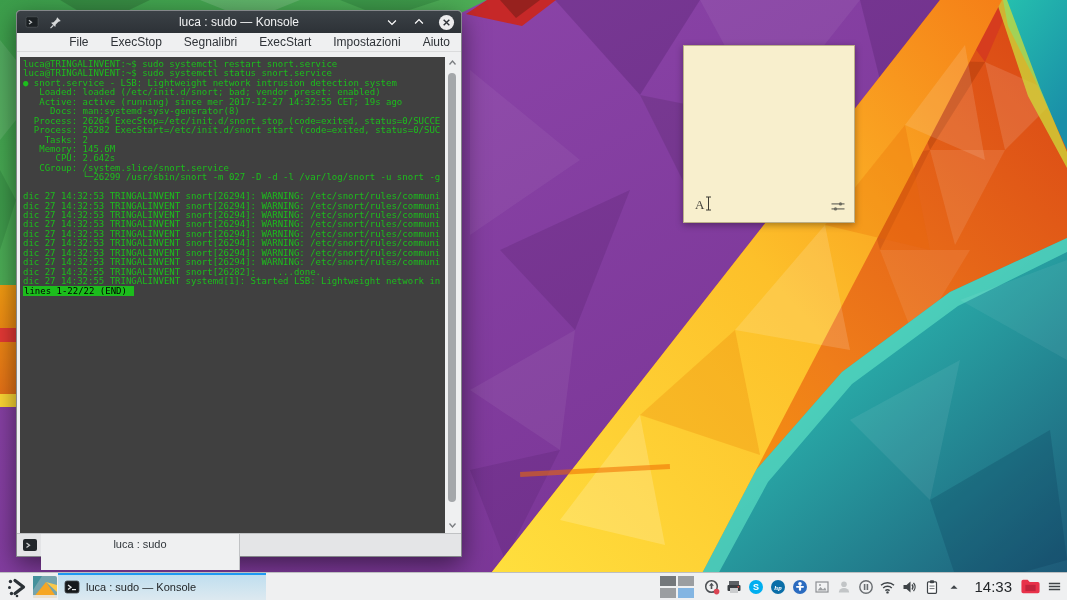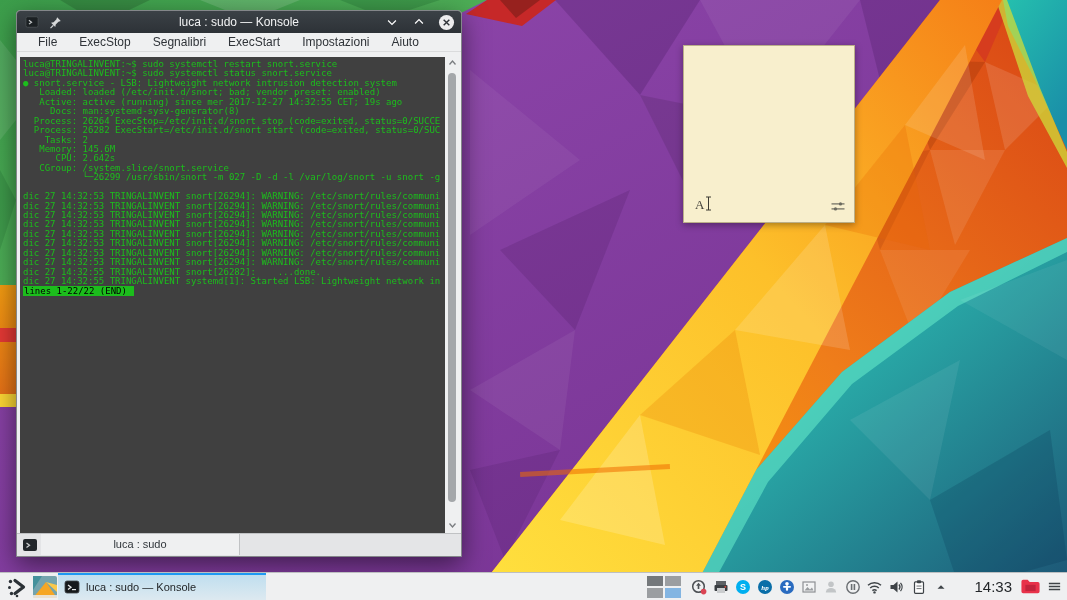--- a/index.html
+++ b/index.html
@@ -13,36 +13,36 @@
           background:#eff0f1;border:1px solid #84878a;border-radius:4px 4px 0 0;
           box-shadow:0 8px 26px rgba(0,0,0,.5);box-sizing:border-box;}
   .titlebar{position:absolute;left:0;top:0;right:0;height:22px;
             background:linear-gradient(#3b4146,#2d3237);border-radius:3px 3px 0 0;
             display:flex;align-items:center;}
   .tb-icon{width:16px;height:16px;margin-left:7px;display:inline-flex;align-items:center;justify-content:center;}
   .tb-title{position:absolute;left:0;right:0;text-align:center;color:#f2f3f4;font-size:12px;pointer-events:none;}
   .tb-btns{position:absolute;right:6px;top:0;height:22px;display:flex;align-items:center;gap:9px;}
   .tb-btn{width:18px;height:18px;display:inline-flex;align-items:center;justify-content:center;}
   .menubar{position:absolute;left:0;top:22px;right:0;height:19px;background:#eff0f1;
-           border-bottom:1px solid #dadbdc;display:flex;align-items:center;padding-left:10px;box-sizing:border-box;}
+           border-bottom:1px solid #dadbdc;display:flex;align-items:center;padding-left:10px;box-sizing:border-box;justify-content:flex-end;}
   .menu-item{font-size:12px;color:#2f3338;padding:0 11px;line-height:22px;}
   .termwrap{position:absolute;left:2px;right:2px;top:46px;bottom:22px;background:#eff0f1;}
   .term{position:absolute;left:1px;top:0;right:14px;bottom:0;background:#404040;
         padding:3px 0 0 3px;font-family:"DejaVu Sans Mono",monospace;font-size:9px;
         line-height:9.45px;color:#1cbd1c;white-space:pre;overflow:hidden;box-sizing:border-box;}
   .tline{height:9.45px;}
   .tline .hl{background:#1cbd1c;color:#000;padding:0 7px 0 1px;}
   .scrollbar{position:absolute;top:0;right:0;width:13px;bottom:0;background:#eff0f1;}
   .sb-up{position:absolute;top:2px;left:0;right:0;height:10px;text-align:center;}
   .sb-down{position:absolute;bottom:2px;left:0;right:0;height:10px;text-align:center;}
   .sb-thumb{position:absolute;left:2px;width:8px;top:16px;bottom:32px;background:#a4a7aa;border-radius:4px;}
   .tabbar{position:absolute;left:0;right:0;bottom:0;height:22px;background:#e4e5e7;
           border-top:1px solid #c0c2c4;}
   .tab-newbtn{position:absolute;left:5px;top:3px;width:16px;height:16px;}
-  .tab{position:absolute;left:24px;top:0;width:198px;height:21px;background:#eff0f1;
+  .tab{position:absolute;left:24px;top:0;width:198px;height:36px;background:#eff0f1;
        border-right:1px solid #c0c2c4;text-align:center;font-size:11px;color:#31363b;line-height:21px;}
 
   
   .note{position:absolute;left:683px;top:45px;width:172px;height:178px;background:#f8efcd;
         border:1px solid rgba(125,112,70,.5);box-shadow:0 2px 7px rgba(0,0,0,.35);box-sizing:border-box;}
   .note-line{position:absolute;left:11px;bottom:11px;display:flex;align-items:flex-end;}
   .note-text{font-family:"Liberation Serif",serif;font-size:13px;color:#43413a;line-height:13px;}
   .note-caret{display:inline-block;margin-left:1px;}
   .note-config{position:absolute;right:9px;bottom:10px;}
 
@@ -56,21 +56,21 @@
         display:flex;align-items:center;gap:6px;padding-left:6px;box-sizing:border-box;}
   .task::before{content:"";position:absolute;left:0;top:0;right:0;height:2px;background:#1d99f3;}
   .task-label{font-size:11px;color:#1e2124;}
   .panel-right{position:absolute;right:4px;top:0;height:27px;display:flex;align-items:center;gap:5px;}
   .pager{display:grid;grid-template-columns:16px 16px;grid-template-rows:10px 10px;gap:2px;margin-right:4px;}
   .pager-cell{background:#9b9ea1;}
   .pager-cell.first{background:#74787b;}
   .pager-cell.active{background:#83b5e2;}
   .tray{display:flex;align-items:center;gap:5px;}
   .tray-icon{width:17px;height:17px;display:inline-flex;align-items:center;justify-content:center;}
-  .clock{font-size:15px;color:#232629;margin:0 2px 0 20px;}
+  .clock{font-size:15px;color:#232629;margin:0 2px 0 7px;}
 
   svg{display:block;}
 </style>
 </head>
 <body>
 
 <div class="stage">
 
   <svg class="wallpaper" viewBox="0 0 1067 600" preserveAspectRatio="none">
     <defs>

